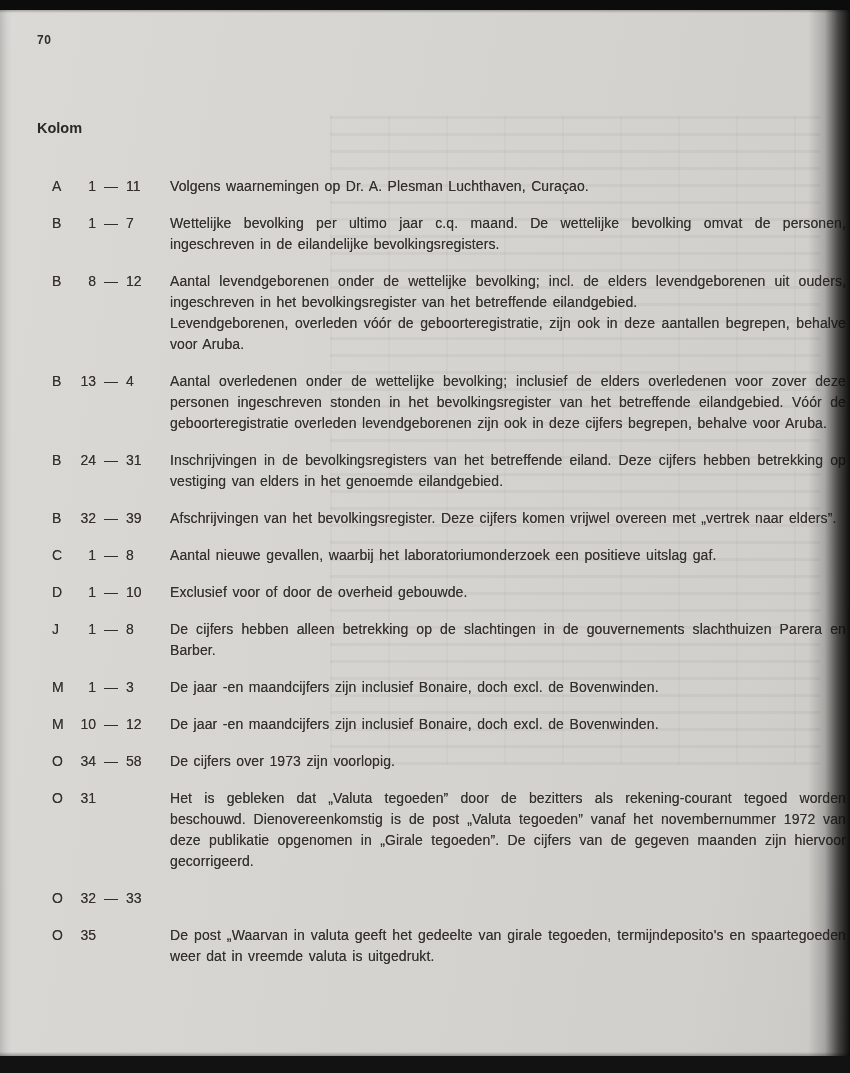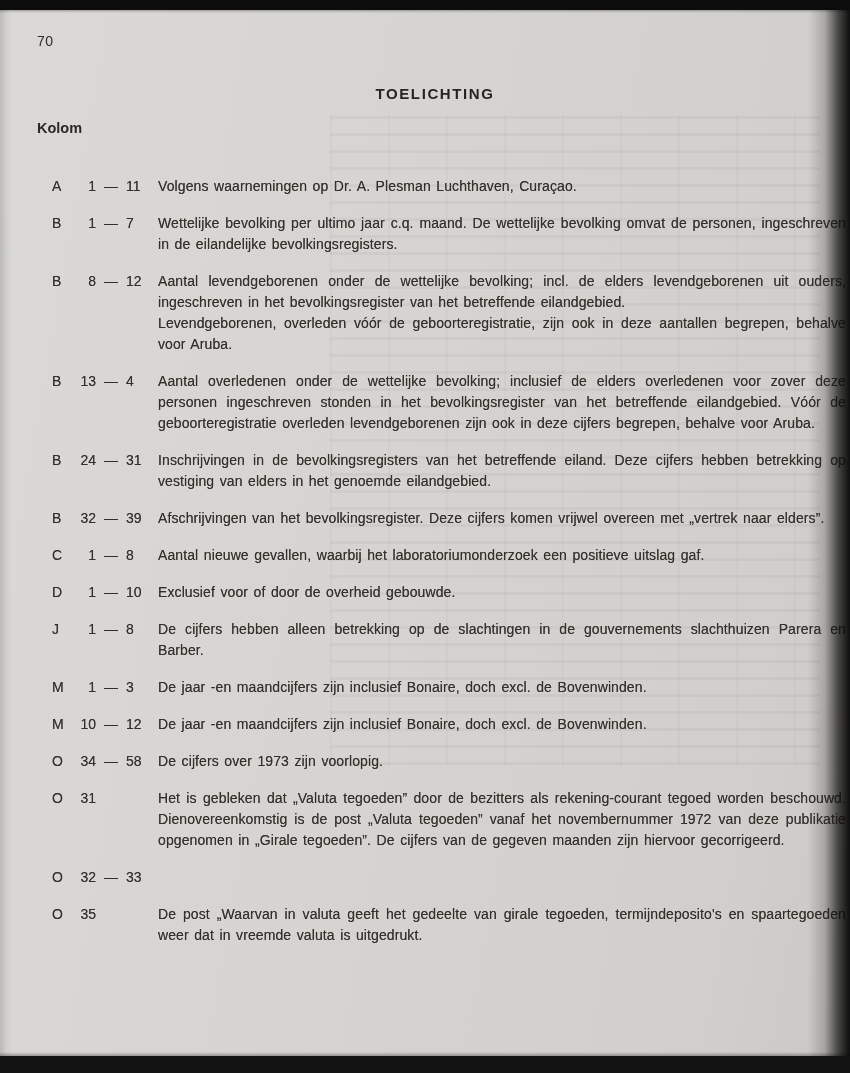--- a/index.html
+++ b/index.html
@@ -16,21 +16,21 @@
   .ghost{
     position:absolute;top:115px;left:330px;right:30px;height:650px;
     background:
       repeating-linear-gradient(0deg, rgba(70,70,68,0.05) 0 3px, transparent 3px 17px),
       repeating-linear-gradient(90deg, rgba(70,70,68,0.03) 0 2px, transparent 2px 58px);
     filter:blur(0.6px);
     pointer-events:none;
   }
   .pagenum{
     position:absolute;top:33px;left:37px;
-    font-size:14px;font-weight:normal;color:#2f2d2a;letter-spacing:0.5px;
+    font-size:12px;font-weight:bold;color:#2f2d2a;letter-spacing:0.5px;
   }
   .title{
     position:absolute;top:85px;left:20px;right:0;margin:0;
     text-align:center;
     font-size:15px;font-weight:bold;letter-spacing:1.6px;color:#262420;
   }
   .kolom{
     position:absolute;top:120px;left:37px;
     font-size:14.5px;font-weight:bold;color:#2b2926;
   }
@@ -38,21 +38,21 @@
     position:absolute;top:176px;left:0;right:0;
     color:#33302c;font-size:14px;line-height:21px;
     text-shadow:0 0 0.4px rgba(51,48,44,0.65);
   }
   .entry{display:flex;align-items:flex-start;margin-bottom:16px;}
   .entry .letter{margin-left:52px;width:22px;flex:none;}
   .entry .from{width:22px;flex:none;text-align:right;}
   .entry .dash{width:30px;flex:none;text-align:center;}
   .entry .to{width:20px;flex:none;text-align:left;}
   .entry .text{
-    flex:1;margin-left:12px;margin-right:4px;
+    flex:1;margin-left:24px;margin-right:4px;
     text-align:justify;word-spacing:1.5px;letter-spacing:0.1px;
     hyphens:auto;-webkit-hyphens:auto;
   }
   .entry .text p{margin:0;}
   
   .bar-top{position:absolute;top:0;left:0;right:0;height:10px;background:#0c0c0c;z-index:6;}
   .bar-top:after{content:"";position:absolute;top:10px;left:0;right:0;height:3px;
     background:linear-gradient(to bottom,rgba(0,0,0,0.25),transparent);}
   .bar-bottom{position:absolute;bottom:0;left:0;right:0;height:17px;background:#121212;z-index:6;}
   .bar-bottom:before{content:"";position:absolute;top:-4px;left:0;right:0;height:4px;
@@ -66,21 +66,20 @@
     background:linear-gradient(to right,rgba(0,0,0,0.14),rgba(0,0,0,0.04) 55%,transparent);
   }
 </style>
 </head>
 <body>
 
 <div class="page">
   <div class="ghost"></div>
 
   <div class="pagenum">70</div>
-  <h1 class="title">TOELICHTING</h1>
   <div class="kolom">Kolom</div>
 
   <div class="entries">
   <div class="entry">
     <span class="letter">A</span>
     <span class="from">1</span>
     <span class="dash">—</span>
     <span class="to">11</span>
     <div class="text">
           <p>Volgens waarnemingen op Dr. A. Plesman Luchthaven, Curaçao.</p>

